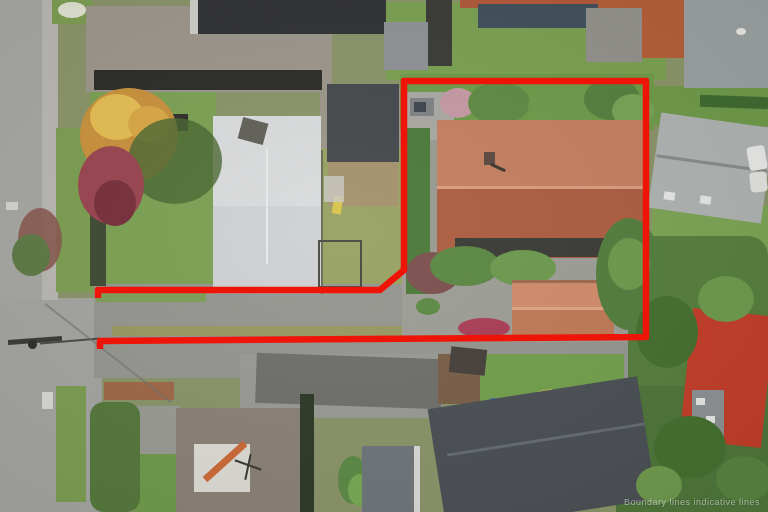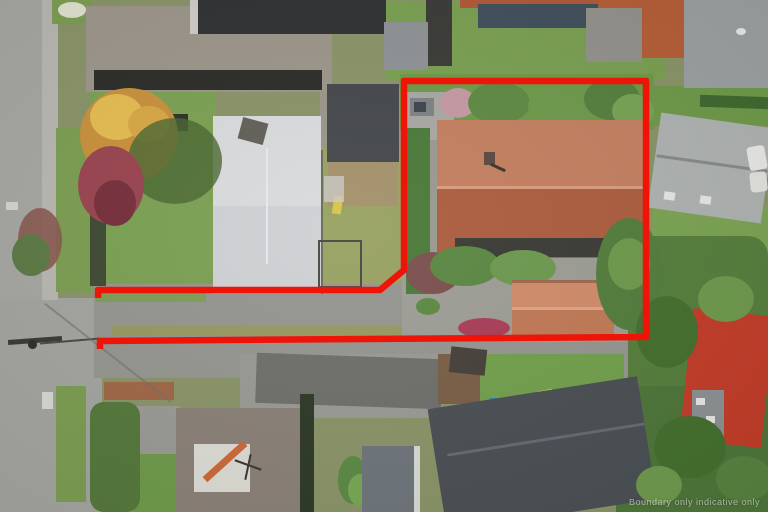--- a/index.html
+++ b/index.html
@@ -148,14 +148,14 @@
       <div class="shape" style="left: 6px; top: 202px; width: 12px; height: 8px; background: rgb(217, 217, 211); opacity: 0.9;"></div>
       <div class="shape" style="left: 8px; top: 338px; width: 54px; height: 5px; background: rgb(58, 58, 54); transform: rotate(-4deg);"></div>
       <div class="shape" style="left: 28px; top: 340px; width: 9px; height: 9px; background: rgb(46, 46, 42); border-radius: 50%;"></div>
       <div class="shape" style="left: 40px; top: 340px; width: 60px; height: 2px; background: rgb(74, 74, 70); transform: rotate(-5deg);"></div>
       <div class="shape" style="left: 28px; top: 352px; width: 160px; height: 2px; background: rgb(112, 112, 108); opacity: 0.6; transform: rotate(38deg);"></div>
     </div>
   <div id="photo-tint"></div>
   <svg id="boundary-svg">
     <polyline fill="none" stroke-linejoin="round" stroke-linecap="butt" points="98,298 98,290 380,290 404,270 404,81 646,81 646,337 100,341 100,349" stroke="#ee1408" stroke-width="6.5"></polyline>
   </svg>
-  <div id="watermark">Boundary only indicative only</div>
+  <div id="watermark">Boundary lines indicative lines</div>
 </div>
 
 </body></html>

